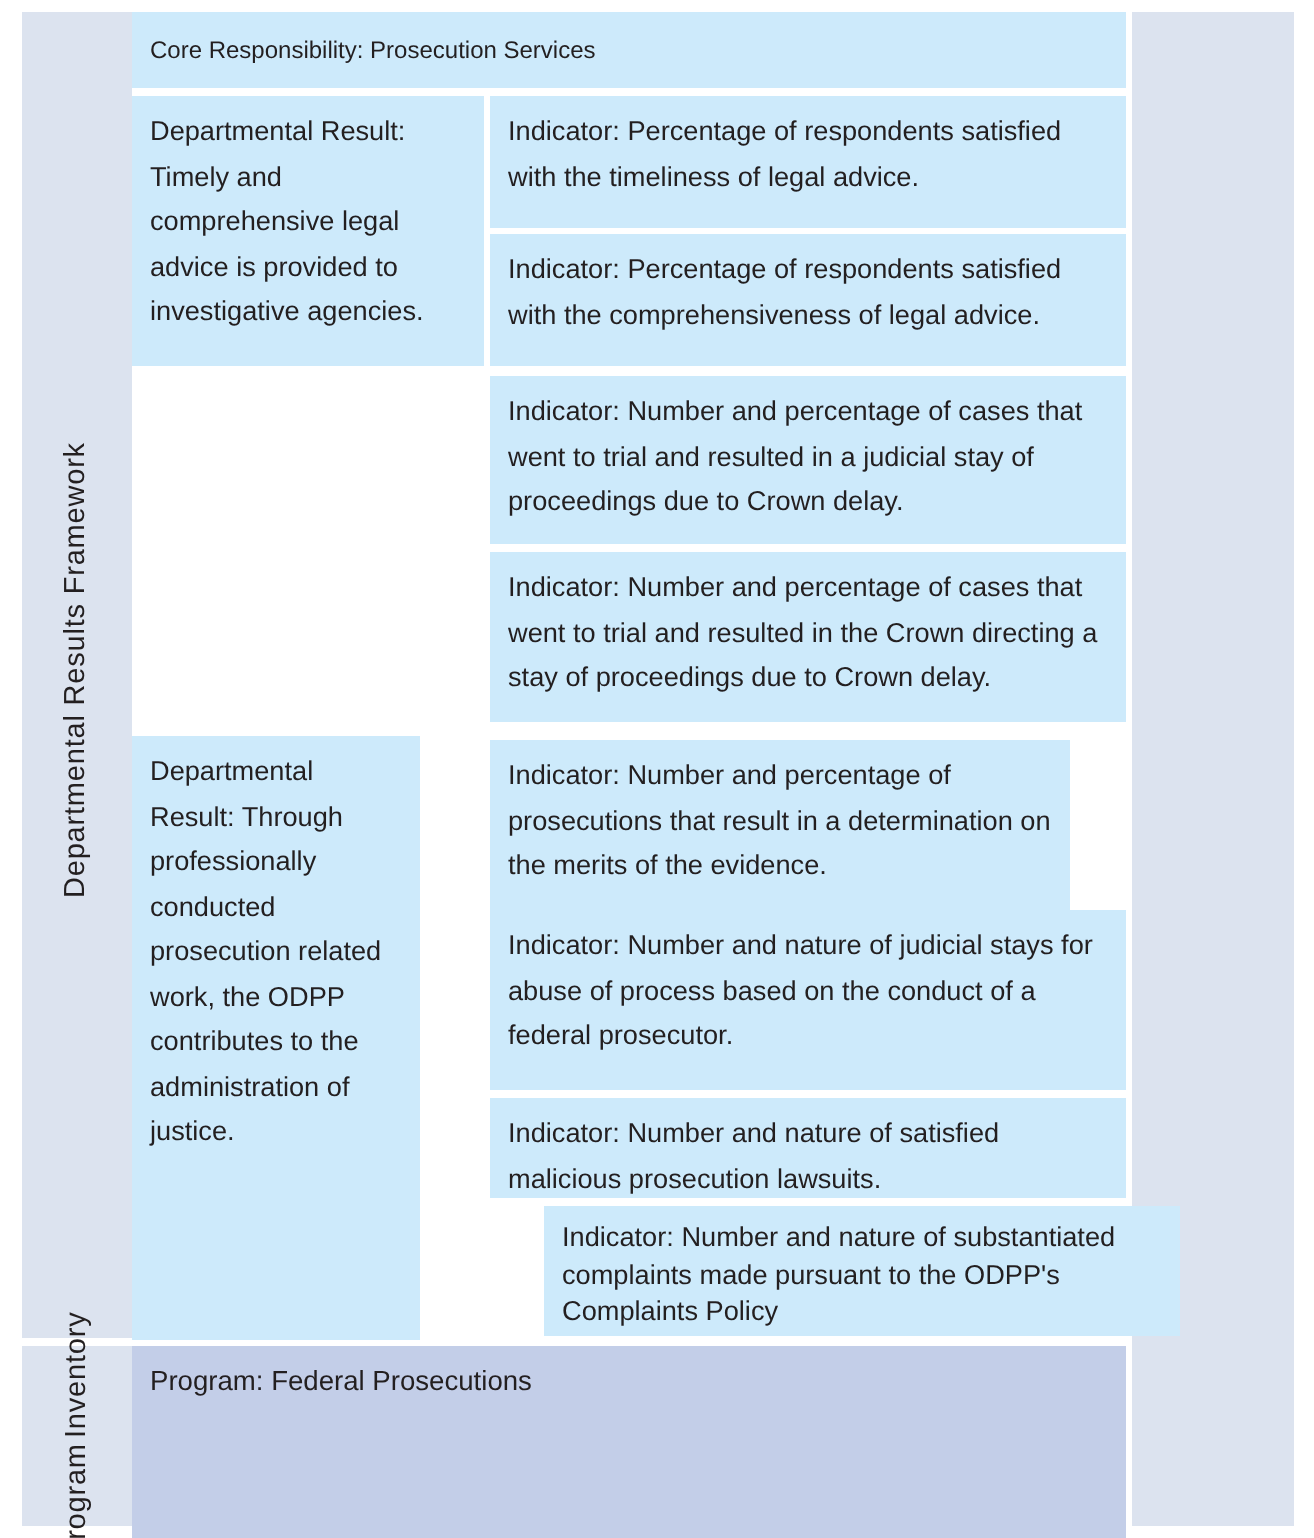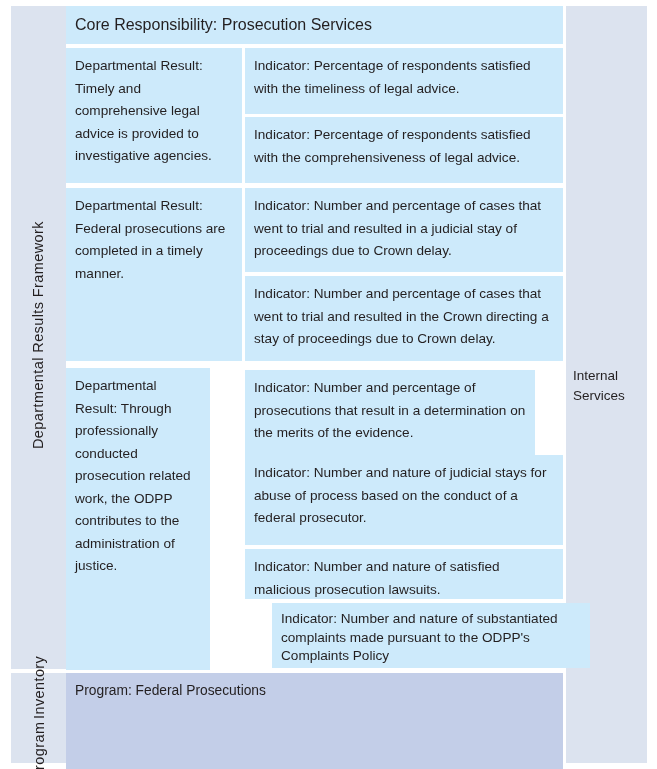--- a/index.html
+++ b/index.html
@@ -57,21 +57,21 @@
     position:absolute;
     background:#cdeafb;
     box-sizing:border-box;
     padding:7px 9px 6px 9px;
     font-size:13.6px;
     line-height:22.5px;
     color:#231f20;
     overflow:hidden;
   }
   .cell.title{
-    font-size:16px;
+    font-size:12px;
     line-height:22px;
     padding-top:8px;
   }
   .cell.tight{
     line-height:18.5px;
   }
   .cell.program{
     background:#c3cee8;
     font-size:13.8px;
     line-height:21px;
@@ -85,32 +85,27 @@
   <div class="side-strip" style="left:11px;top:6px;width:55px;height:663px;"></div>
   <div class="side-label" style="left:11px;top:185px;width:55px;height:300px;line-height:55px;">Departmental Results Framework</div>
 
   <div class="side-strip" style="left:11px;top:673px;width:55px;height:90px;"></div>
   <div class="side-label two-line" style="left:11px;top:673px;width:55px;height:90px;">
     <span>Program</span>
     <span>Inventory</span>
   </div>
 
   <div class="right-col" style="left:566px;top:6px;width:81px;height:757px;"></div>
-  <div class="right-col-text" style="left:573px;top:366px;width:74px;">
-    <div>Internal</div>
-    <div>Services</div>
-  </div>
 
   <div class="cell title" style="left:66px;top:6px;width:497px;height:38px;">Core Responsibility:  Prosecution Services</div>
 
   <div class="cell" style="left:245px;top:48px;width:318px;height:66px;">Indicator: Percentage of respondents satisfied with the timeliness of legal advice.</div>
   <div class="cell" style="left:66px;top:48px;width:176px;height:135px;">Departmental Result:  Timely  and comprehensive legal advice is provided to investigative agencies.</div>
   <div class="cell" style="left:245px;top:117px;width:318px;height:66px;">Indicator: Percentage of respondents satisfied with the comprehensiveness of legal advice.</div>
 
-  <div class="cell" style="left:66px;top:188px;width:176px;height:173px;">Departmental Result:  Federal prosecutions are completed in a timely manner.</div>
   <div class="cell" style="left:245px;top:188px;width:318px;height:84px;">Indicator: Number and percentage of cases that went to trial and resulted in a judicial stay of proceedings due to Crown delay.</div>
   <div class="cell" style="left:245px;top:276px;width:318px;height:85px;">Indicator: Number and percentage of cases that went to trial and resulted in the Crown  directing a stay of proceedings due to Crown delay.</div>
 
   <div class="cell" style="left:66px;top:368px;width:144px;height:302px;">Departmental Result:  Through professionally conducted prosecution related work, the ODPP contributes to the administration of justice.</div>
   <div class="cell" style="left:245px;top:370px;width:290px;height:85px;">Indicator: Number and percentage of prosecutions that result in a determination on the merits of the evidence.</div>
   <div class="cell" style="left:245px;top:455px;width:318px;height:90px;">Indicator: Number and nature of judicial stays for abuse of process based on the conduct of a federal prosecutor.</div>
   <div class="cell" style="left:245px;top:549px;width:318px;height:50px;">Indicator: Number and nature of satisfied malicious prosecution lawsuits.</div>
   <div class="cell tight" style="left:245px;top:603px;width:318px;height:65px;margin-left:27px;">Indicator: Number and nature of substantiated complaints made pursuant to the ODPP's Complaints Policy</div>
 
   <div class="cell program" style="left:66px;top:673px;width:497px;height:110px;">Program: Federal Prosecutions</div>

